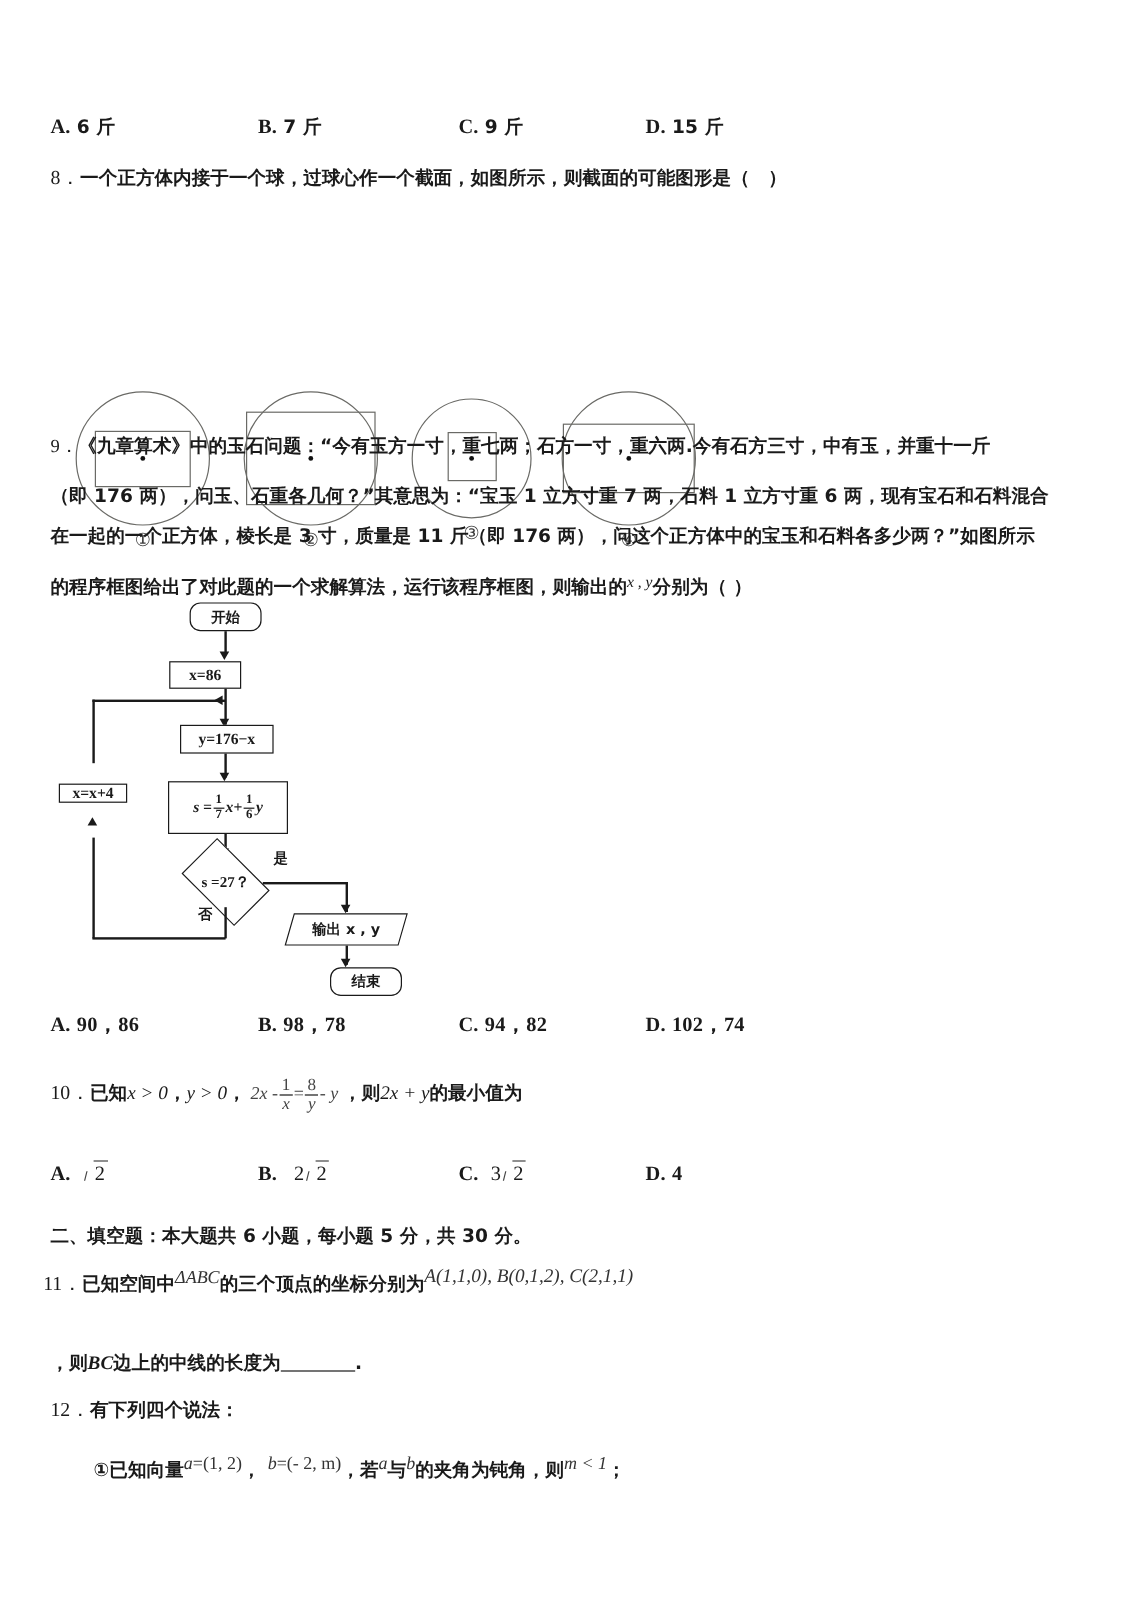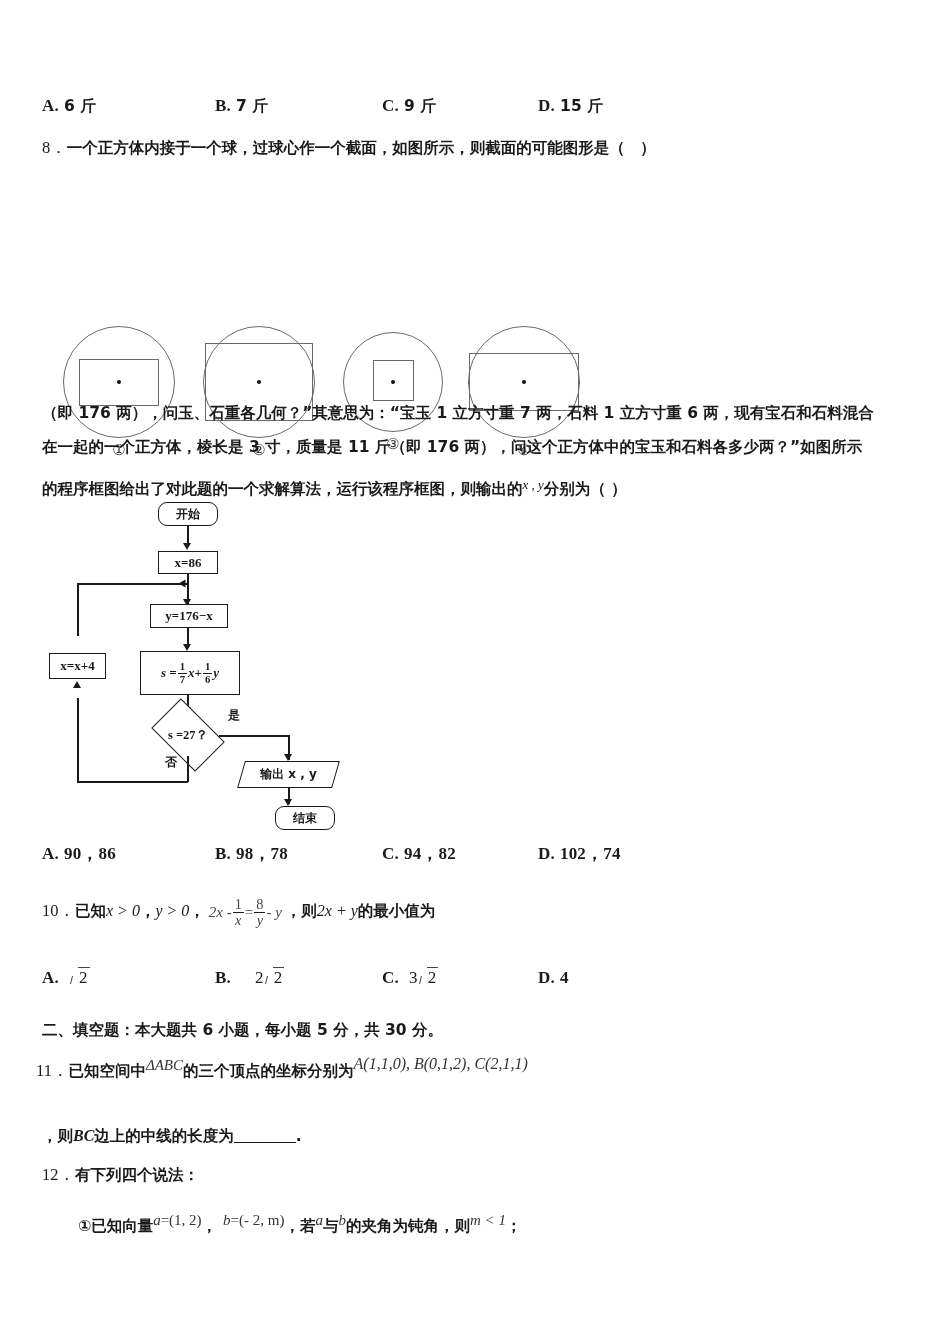--- a/index.html
+++ b/index.html
@@ -235,37 +235,40 @@
 
     <div class="circfig" style="left:468px; top:166px; width:112px; height:112px;">
       <div class="circ" style="left:0; top:0; width:112px; height:112px;"></div>
       <div class="rect" style="left:1px; top:27px; width:110px; height:58px;"></div>
       <div class="dot" style="left:54px; top:54px;"></div>
     </div>
     <div class="circled-num" style="left:501px; top:281px; width:46px;">④</div>
   </div>
 
 
+  <div class="qline" style="top:360px; font-size:15.5px;">
+    <span class="qnum">9．</span><span class="cn">《九章算术》中的玉石问题：“今有玉方一寸，重七两；石方一寸，重六两.今有石方三寸，中有玉，并重十一斤</span>
+  </div>
   <div class="qline" style="top:401px; left:42px;">
     <span class="cn">（即 176 两），问玉、石重各几何？”其意思为：“宝玉 1 立方寸重 7 两，石料 1 立方寸重 6 两，现有宝石和石料混合</span>
   </div>
   <div class="qline" style="top:435px; left:42px;">
     <span class="cn">在一起的一个正方体，棱长是 3 寸，质量是 11 斤（即 176 两），问这个正方体中的宝玉和石料各多少两？”如图所示</span>
   </div>
   <div class="qline" style="top:473px; left:42px;">
     <span class="cn">的程序框图给出了对此题的一个求解算法，运行该程序框图，则输出的</span><span class="mi" style="font-size:13px; vertical-align:5px;">x , y</span><span class="cn">分别为（ ）</span>
   </div>
 
   <div class="flow">
 
     <div class="fbox round" style="left:113px; top:4px; width:60px; height:24px;">开始</div>
     <div class="fline v" style="left:142px; top:28px; height:20px;"></div>
     <div class="farrow" style="left:138px; top:45px;"></div>
 
-    <div class="fbox math" style="left:113px; top:53px; width:60px; height:23px;">x=86</div>
+    <div class="fbox math" style="left:96px; top:53px; width:60px; height:23px;">x=86</div>
 
     <div class="fline v" style="left:142px; top:76px; height:30px;"></div>
     <div class="farrow" style="left:138px; top:101px;"></div>
 
     <div class="fline h" style="left:32px; top:85px; width:111px;"></div>
     <div class="farrow" style="left:133px; top:81.5px; transform:rotate(90deg);"></div>
     <div class="fline v" style="left:32px; top:85px; height:53px;"></div>
 
     <div class="fbox math" style="left:105px; top:106px; width:78px; height:24px;">y=176−x</div>
     <div class="fline v" style="left:142px; top:130px; height:20px;"></div>
@@ -298,21 +301,21 @@
     <div class="flabel" style="left:183px; top:209px;">是</div>
     <div class="fline h" style="left:174px; top:237px; width:71px;"></div>
     <div class="fline v" style="left:243px; top:237px; height:25px;"></div>
     <div class="farrow" style="left:239px; top:256px;"></div>
 
     <div class="flabel" style="left:120px; top:256px;">否</div>
     <div class="fline v" style="left:142px; top:258px; height:26px;"></div>
     <div class="fline h" style="left:32px; top:283px; width:111px;"></div>
     <div class="fline v" style="left:32px; top:200px; height:84px;"></div>
 
-    <div class="fbox math" style="left:4px; top:155px; width:57px; height:26px;">x=x+4</div>
+    <div class="fbox math" style="left:4px; top:155px; width:57px; height:16px;">x=x+4</div>
     <div class="farrow" style="left:28px; top:183px; transform:rotate(180deg);"></div>
 
     <div class="fpara" style="left:196px; top:263px; width:95px; height:27px;">
       <div class="skew"></div>
       <div class="txt">输出 x , y</div>
     </div>
     <div class="fline v" style="left:243px; top:290px; height:16px;"></div>
     <div class="farrow" style="left:239px; top:301px;"></div>
 
     <div class="fbox round" style="left:230px; top:308px; width:60px; height:24px;">结束</div>
@@ -336,21 +339,21 @@
         <span class="frac" style="font-size:0.95em;">
           <span class="num" style="font-style:normal;">8</span>
           <span class="den">y</span>
         </span>
         <span>- y</span>
     </span><span class="cn">，则</span><span class="mi" style="font-size:16px;">2x + y</span><span class="cn">的最小值为</span>
   </div>
 
   <div class="opt-row" style="top:968px;">
     <span class="opt" style="left:42px;"><span class="lab">A.</span><span class="val" style="font-weight:normal; margin-left:10px;"><span class="sqrt"><span class="bar">2</span></span></span></span>
-    <span class="opt" style="left:215px;"><span class="lab">B.</span><span class="val" style="font-weight:normal; margin-left:24px;"><span class="mn">2</span><span class="sqrt"><span class="bar">2</span></span></span></span>
+    <span class="opt" style="left:215px;"><span class="lab">B.</span><span class="val" style="font-weight:normal; margin-left:14px;"><span class="mn">2</span><span class="sqrt"><span class="bar">2</span></span></span></span>
     <span class="opt" style="left:382px;"><span class="lab">C.</span><span class="val" style="font-weight:normal; margin-left:10px;"><span class="mn">3</span><span class="sqrt"><span class="bar">2</span></span></span></span>
     <span class="opt" style="left:538px;"><span class="lab">D.</span><span class="val">4</span></span>
   </div>
 
   <div class="qline" style="top:1018px; left:42px;">
     <span class="cn">二、填空题：本大题共 6 小题，每小题 5 分，共 30 分。</span>
   </div>
 
   <div class="qline" style="top:1052px; left:36px;">
     <span class="qnum">11．</span><span class="cn">已知空间中</span><span class="mi" style="font-size:15px; vertical-align:6px; color:#333;">ΔABC</span><span class="cn">的三个顶点的坐标分别为</span><span class="mi" style="font-size:16px; vertical-align:7px; color:#333;">A(1,1,0), B(0,1,2), C(2,1,1)</span>

